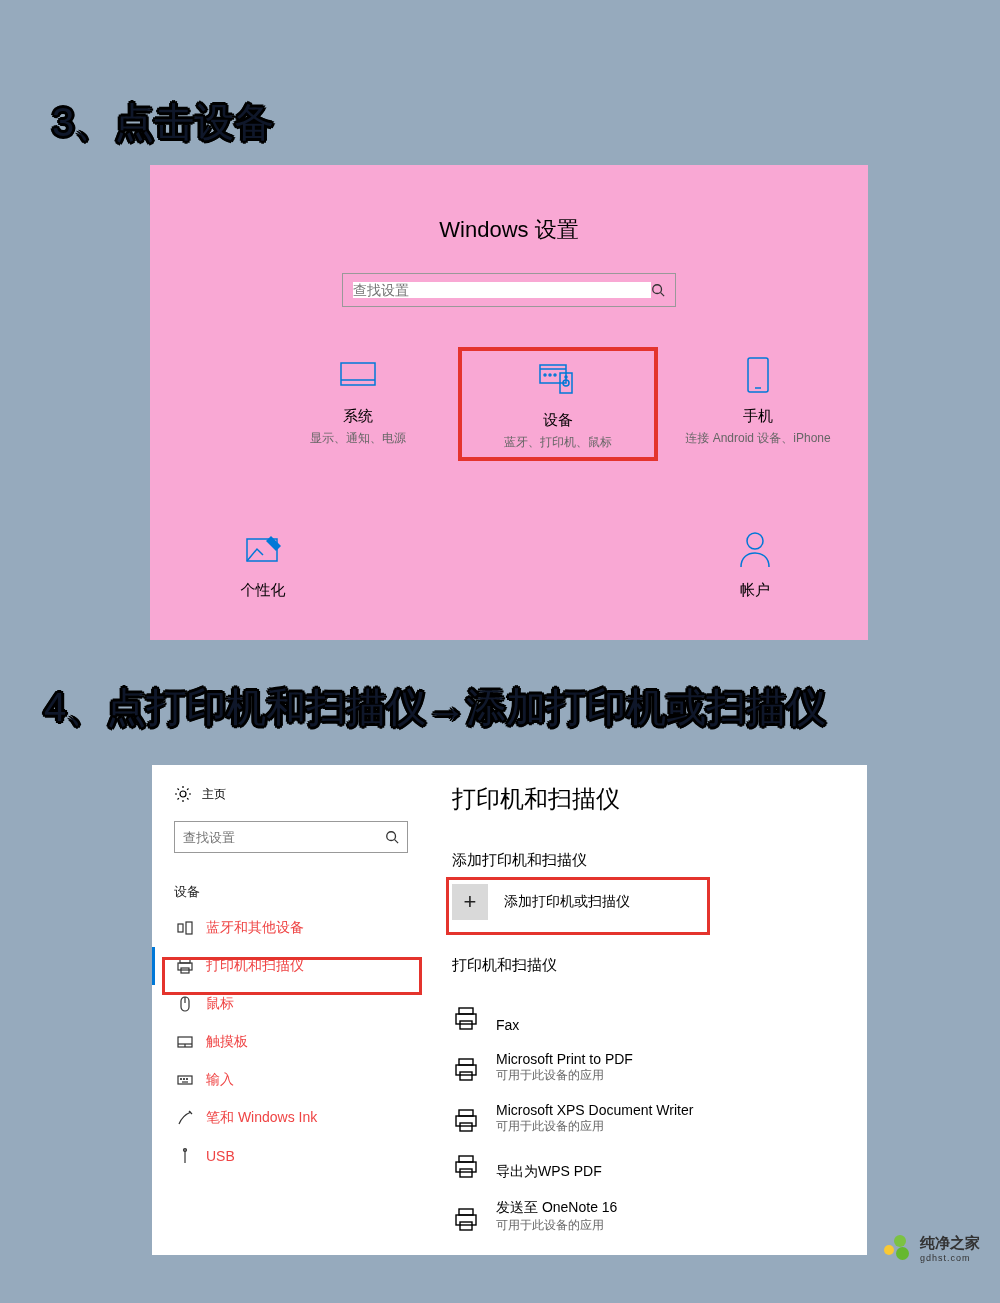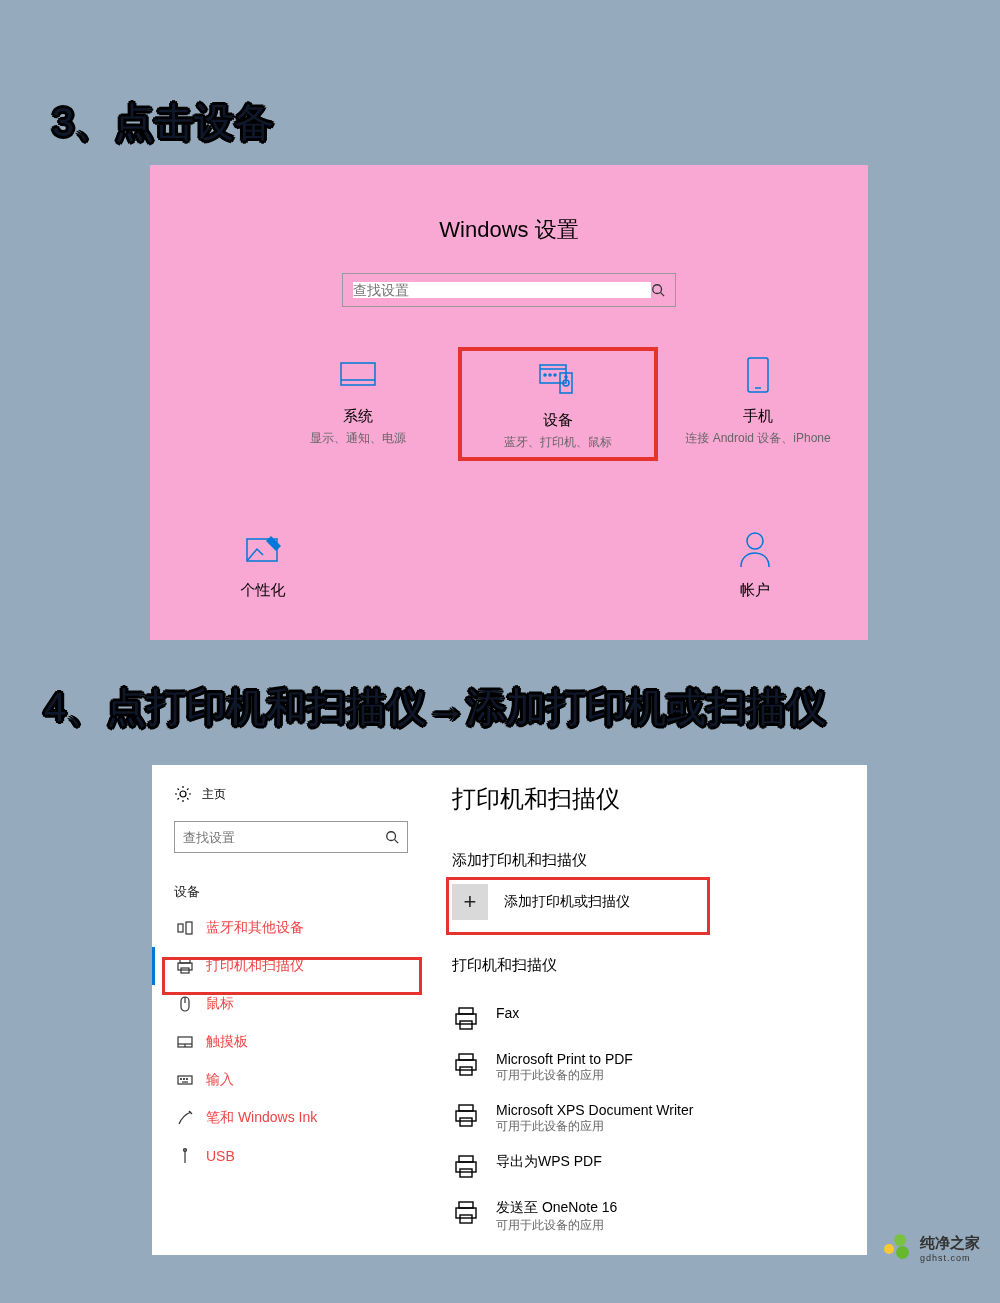--- a/index.html
+++ b/index.html
@@ -31,26 +31,26 @@
   .p2-item .ii{width:18px;height:18px;color:#333;display:flex}
   .p2-item.sel{border-left:3px solid #0078d7;padding-left:21px}
   .p2-hl{position:absolute;left:10px;top:192px;width:260px;height:38px;border:3px solid #e4342d;pointer-events:none}
   .p2-main{position:absolute;left:300px;top:0;right:0;height:100%}
   .p2-h1{font-size:24px;font-weight:500;margin-top:18px}
   .p2-h2{font-size:15px;margin-top:36px}
   .p2-add{display:flex;align-items:center;gap:16px;margin-top:14px;cursor:pointer}
   .p2-plus{width:36px;height:36px;background:#d9d9d9;display:flex;align-items:center;justify-content:center;font-size:22px;color:#222}
   .p2-addhl{position:absolute;left:294px;top:112px;width:264px;height:58px;border:3px solid #e4342d;pointer-events:none}
   .p2-list{margin-top:30px}
-  .p2-pr{display:flex;align-items:flex-start;gap:16px;margin-bottom:18px;cursor:pointer}
+  .p2-pr{display:flex;align-items:flex-end;gap:16px;margin-bottom:18px;cursor:pointer}
   .p2-pr .pi{width:28px;height:28px;color:#000;flex-shrink:0}
   .p2-pr .ptxt .pn{font-size:14px;color:#000}
   .p2-pr .ptxt .pd{font-size:12px;color:#666}
   
-  .wm{position:absolute;right:20px;bottom:40px;display:flex;gap:8px}
+  .wm{position:absolute;right:20px;bottom:40px;display:flex;align-items:center;gap:8px}
   .wm-logo{width:28px;height:28px;position:relative}
   .wm-logo div{position:absolute;border-radius:50%}
   .wm-txt{color:#333}
   .wm-txt .l1{font-size:15px;font-weight:700}
   .wm-txt .l2{font-size:9px;letter-spacing:1px}
   svg{display:block}
 </style>
 </head>
 <body>
 

